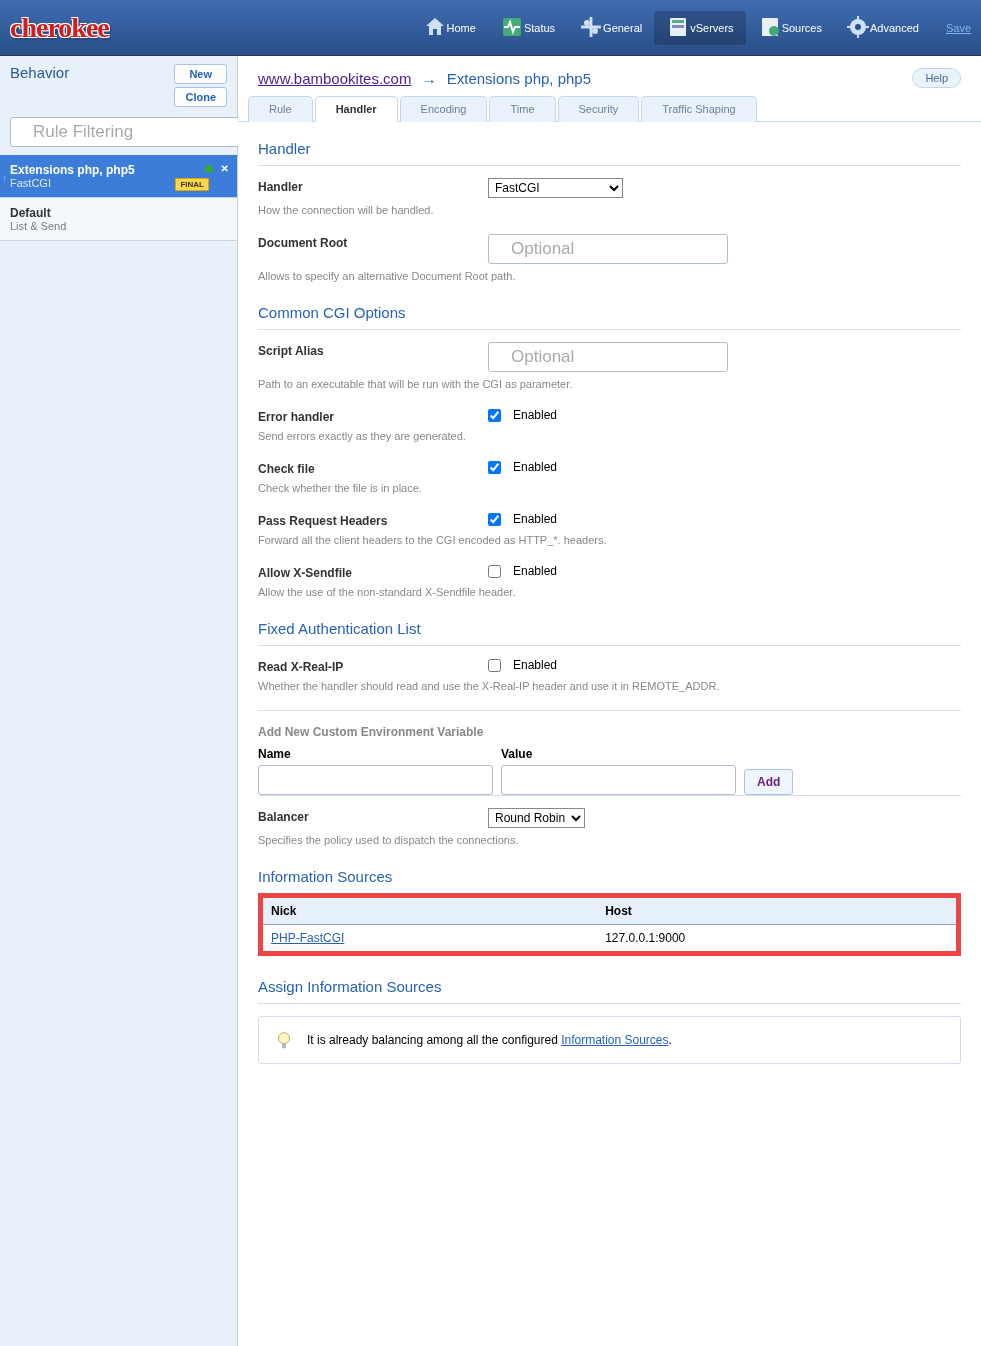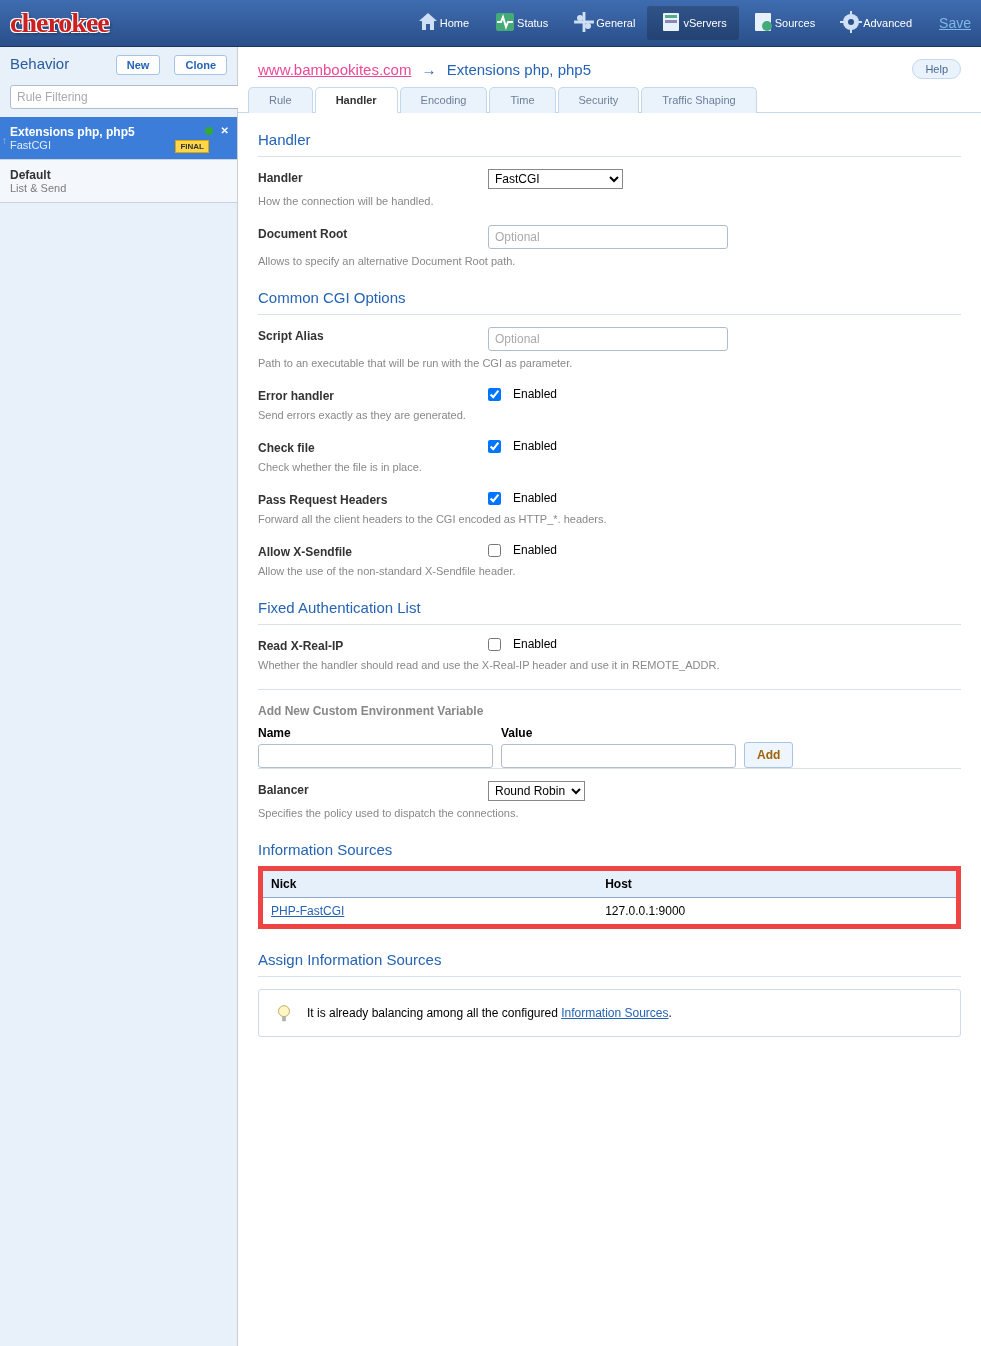--- a/index.html
+++ b/index.html
@@ -1,73 +1,73 @@
 <!DOCTYPE html>
 <html><head>
 <meta charset="utf-8">
 <style>
 * { box-sizing: border-box; margin: 0; padding: 0; }
 body { font-family: "Lucida Grande", Arial, sans-serif; font-size: 12px; background: #fff; width: 981px; }
-.topbar { background: linear-gradient(#3f6cb0, #2a4f8a); height: 47px; display: flex; align-items: center; padding: 0 10px; border-bottom: 1px solid #1a3560; }
+.topbar { background: linear-gradient(#3f6cb0, #2a4f8a); height: 56px; display: flex; align-items: center; padding: 0 10px; border-bottom: 1px solid #1a3560; }
 .logo { font-family: "Comic Sans MS", cursive; font-size: 28px; font-weight: bold; color: #cc2020; text-shadow: -1px -1px 0 #fff, 1px -1px 0 #fff, -1px 1px 0 #fff, 1px 1px 0 #fff, 2px 2px 3px rgba(0,0,0,.4); letter-spacing: -1px; }
 .nav { margin-left: auto; display: flex; }
 .nav-item { display: flex; flex-direction: row; align-items: center; padding: 4px 12px; cursor: pointer; color: #fff; font-size: 11px; }
 .nav-item.active { background: rgba(0,0,0,.2); border-radius: 3px; }
 .nav-icon { width: 24px; height: 24px; margin-bottom: 2px; }
-.save-link { color: #7fb8e8; text-decoration: underline; margin-left: 15px; font-size: 14px; cursor: pointer; }
+.save-link { color: #7fb8e8; text-decoration: underline; margin-left: 15px; font-size: 11px; cursor: pointer; }
 .layout { display: flex; }
 .sidebar { width: 238px; background: #e8f0fa; min-height: 1300px; border-right: 1px solid #ccc; }
 .sidebar-header { display: flex; align-items: flex-start; padding: 8px 10px; }
 .sidebar-title { color: #2a5a9e; font-size: 15px; font-weight: normal; }
-.sidebar-buttons { margin-left: auto; display: flex; flex-direction: row; gap: 14px; }
+.sidebar-buttons { margin-left: auto; display: flex; flex-direction: column; gap: 3px; }
 .btn-small { background: #fefefe; border: 1px solid #a5c4e8; border-radius: 3px; color: #2563b5; font-size: 11px; font-weight: bold; padding: 3px 10px; cursor: pointer; }
 .filter-box { margin: 2px 10px 8px; }
 .filter-input { width: 100%; border: 1px solid #b8c8dc; border-radius: 3px; padding: 4px 6px; font-size: 12px; color: #888; }
 .rule-list { }
 .rule-item { padding: 8px 10px; border-bottom: 1px solid #c8d4e4; cursor: pointer; position: relative; }
 .rule-item.selected { background: #3b7dd8; color: #fff; }
 .rule-item .rule-name { font-size: 12px; font-weight: bold; }
 .rule-item.selected .rule-name { color: #fff; }
 .rule-item .rule-sub { font-size: 11px; opacity: .85; }
 .rule-item .badge-final { background: #ffd54a; border: 1px solid #d9a800; color: #333; font-size: 8px; font-weight: bold; padding: 1px 4px; position: absolute; right: 28px; bottom: 6px; }
 .rule-item .dot { width: 8px; height: 8px; border-radius: 50%; background: #3a3; position: absolute; right: 24px; top: 10px; }
 .rule-item .close-x { position: absolute; right: 8px; top: 8px; color: #fff; font-size: 10px; font-weight: bold; }
 .rule-item .arrow-up { position: absolute; left: 2px; top: 18px; color: rgba(255,255,255,.5); font-size: 10px; }
 .rule-item.default { background: #f4f7fb; }
 .rule-item.default .rule-name { color: #333; font-weight: bold; }
 .rule-item.default .rule-sub { color: #666; }
 .main { flex: 1; background: #fff; }
 .breadcrumb-row { display: flex; align-items: center; padding: 12px 20px 8px; }
 .breadcrumb { color: #2563b5; font-size: 15px; }
-.breadcrumb a { color: #ec4899; text-decoration: underline; }
+.breadcrumb a { color: #4c1d95; text-decoration: underline; }
 .breadcrumb .arrow { color: #2563b5; margin: 0 6px; }
 .breadcrumb .current { color: #2563b5; text-decoration: none; }
 .help-btn { margin-left: auto; background: #eaf2fb; border: 1px solid #c3d7ed; border-radius: 10px; padding: 3px 12px; color: #4a6a95; font-size: 11px; cursor: pointer; }
 .tabs { display: flex; padding: 0 10px; background: #fff; }
 .tab { padding: 6px 20px; font-size: 11px; color: #6b7f9a; cursor: pointer; background: #eaf2fb; border: 1px solid #c3d7ed; border-bottom: none; border-radius: 5px 5px 0 0; margin-right: 2px; }
 .tab.active { background: #fff; color: #333; font-weight: bold; border-bottom: 1px solid #fff; position: relative; z-index: 2; }
 .tab-underline { border-bottom: 1px solid #c3d7ed; margin-top: -1px; }
 .content { padding: 12px 20px 30px; }
 .section-title { color: #2563b5; font-size: 15px; font-weight: normal; margin-top: 22px; margin-bottom: 8px; }
 .section-title.first { margin-top: 6px; }
 .section-hr { border: none; border-top: 1px solid #d8e0ea; margin-bottom: 12px; }
 .field-row { display: flex; align-items: flex-start; margin-bottom: 6px; }
 .field-label { width: 230px; color: #333; font-size: 12px; font-weight: bold; padding-top: 2px; }
 .field-control { flex: 1; }
 .field-help { color: #888; font-size: 11px; margin-bottom: 18px; }
 select { border: 1px solid #888; font-size: 12px; padding: 1px 2px; background: #fff; min-width: 135px; }
-input[type=text] { border: 1px solid #b0bdd0; border-radius: 3px; padding: 4px 6px; font-size: 12px; width: 240px; }
+input[type=text] { border: 1px solid #b0bdd0; border-radius: 3px; padding: 4px 22px; font-size: 17px; width: 240px; }
 input[type=text]::placeholder { color: #aaa; font-style: normal; }
 .checkbox-row { display: flex; align-items: center; gap: 12px; }
 .checkbox-row input { width: 13px; height: 13px; }
 .env-inputs { display: flex; gap: 8px; align-items: flex-end; margin-top: 4px; }
 .env-col { display: flex; flex-direction: column; }
 .env-col label { font-size: 12px; font-weight: bold; margin-bottom: 4px; }
 .env-col input { width: 235px; }
-.btn-add { background: #eef5fc; border: 1px solid #a8c5e8; border-radius: 3px; color: #a16207; font-weight: bold; font-size: 12px; padding: 5px 12px; cursor: pointer; }
+.btn-add { background: #eef5fc; border: 1px solid #a8c5e8; border-radius: 3px; color: #701a75; font-weight: bold; font-size: 12px; padding: 5px 12px; cursor: pointer; }
 .subhead { color: #888; font-size: 12px; font-weight: bold; margin-bottom: 8px; margin-top: 14px; }
 .info-table { width: 100%; border-collapse: collapse; border: 5px solid #ef4444; margin-top: 4px; }
 .info-table th { background: #e6f0fb; text-align: left; padding: 6px 8px; font-size: 12px; font-weight: bold; border-bottom: 1px solid #90a8ce; }
 .info-table td { padding: 6px 8px; font-size: 12px; border-bottom: 1px solid #d8e4f0; }
 .info-table td a { color: #2563b5; text-decoration: underline; }
 .info-box { border: 1px solid #d0dae8; border-radius: 3px; padding: 12px 14px; display: flex; align-items: center; gap: 12px; margin-top: 12px; }
 .bulb { width: 22px; height: 22px; }
 .info-box a { color: #2563b5; text-decoration: underline; }
 </style>
 </head>

